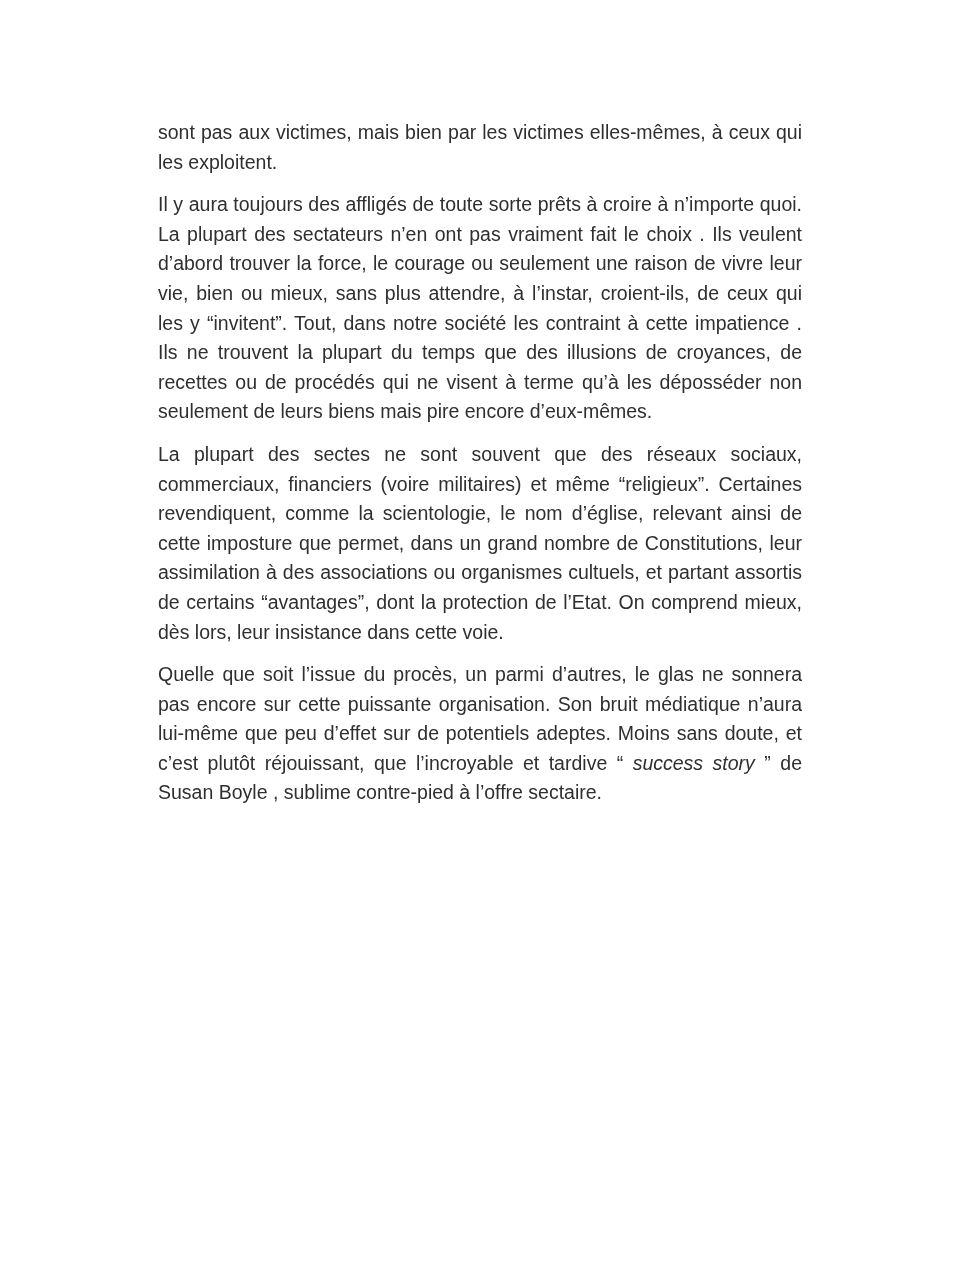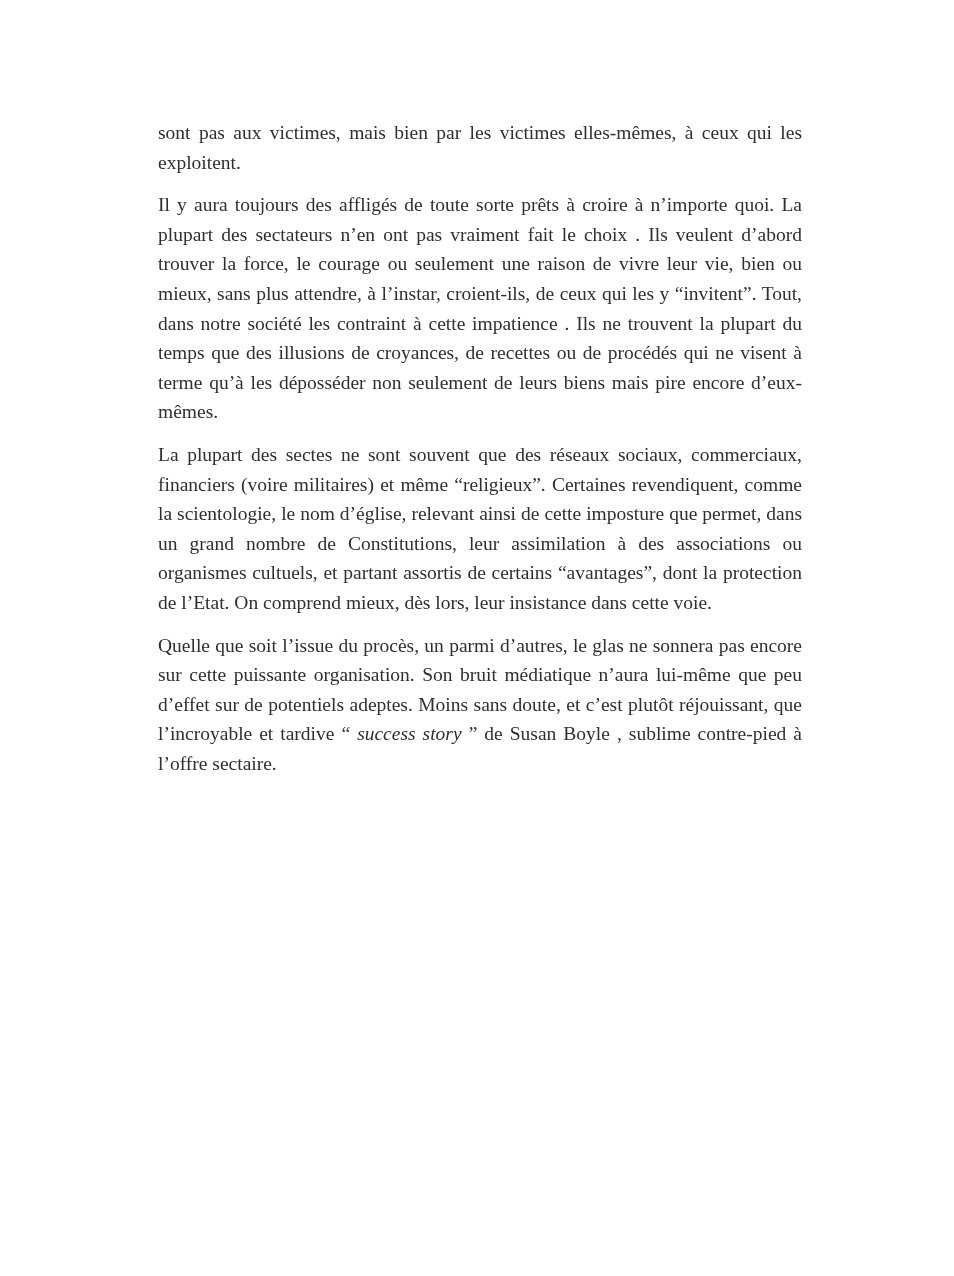--- a/index.html
+++ b/index.html
@@ -7,21 +7,21 @@
     padding: 0;
     background: #ffffff;
   }
   .page {
     position: relative;
     width: 954px;
     height: 920px;
     margin: 0 auto;
     background: #ffffff;
     overflow: hidden;
-    font-family: Liberation Serif, serif;
+    font-family: Liberation Sans, sans-serif;
     color: #2f2f2f;
   }
   .text-block {
     position: absolute;
     left: 158px;
     top: 118px;
     width: 644px;
     font-size: 19.5px;
     line-height: 29.6px;
     text-align: justify;

